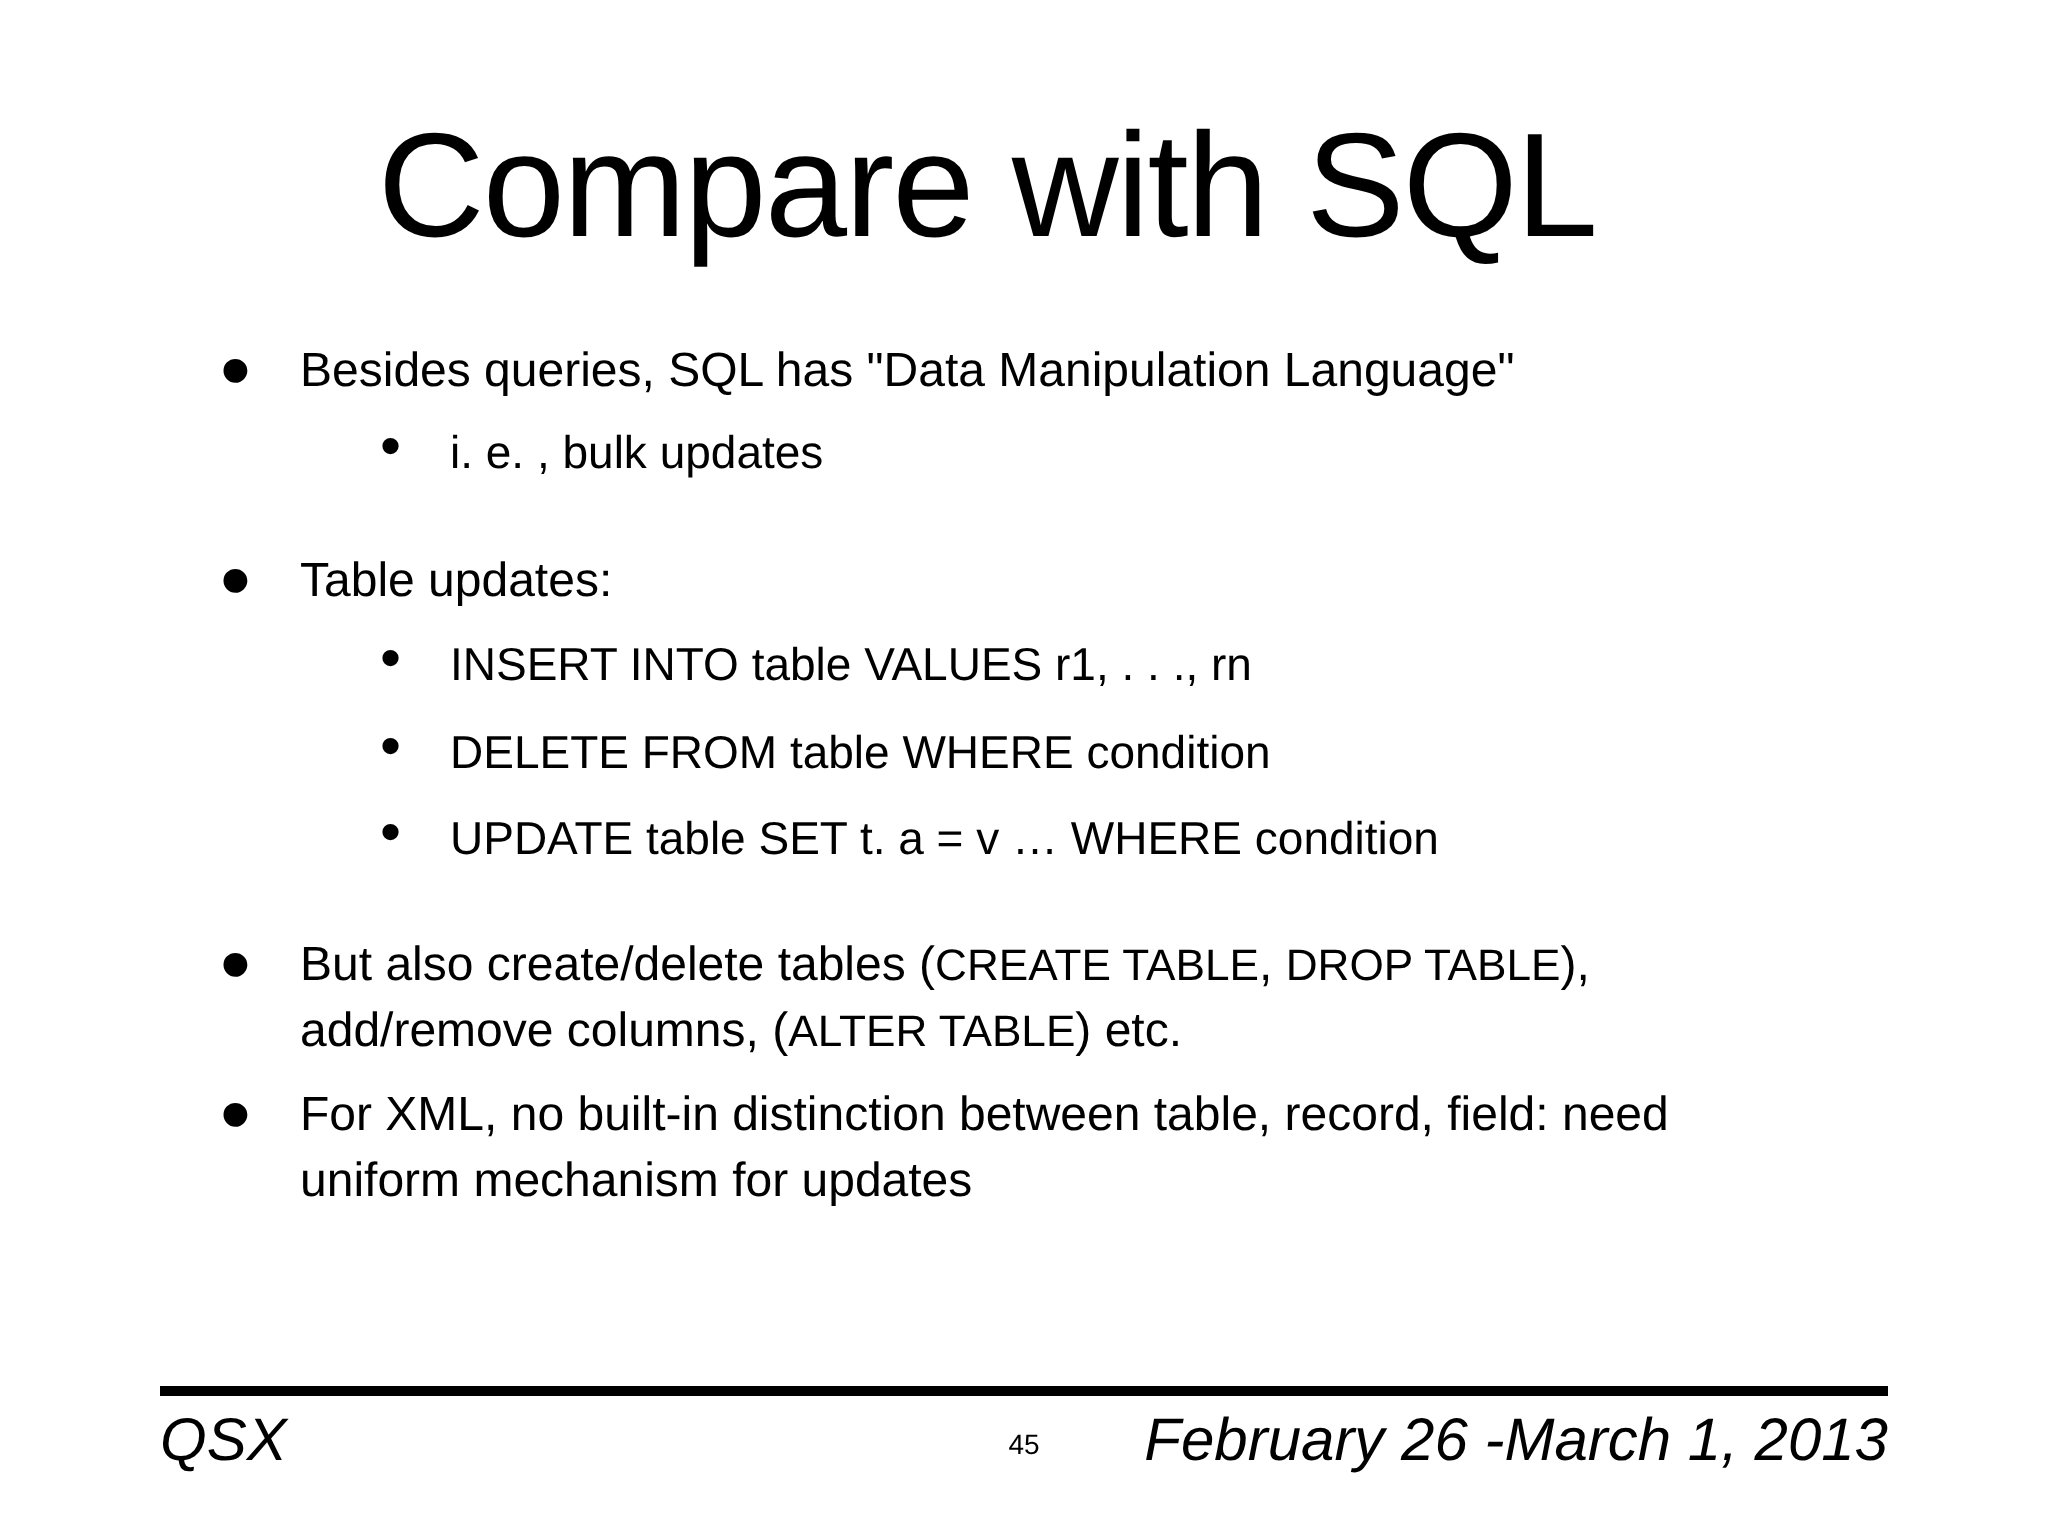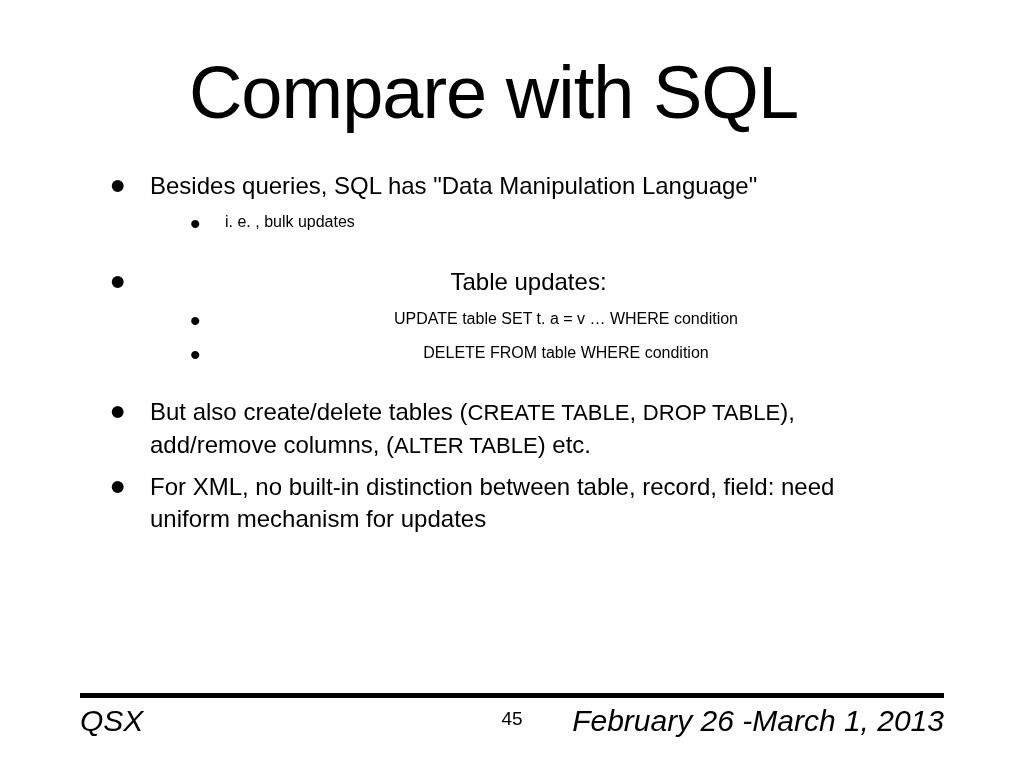--- a/index.html
+++ b/index.html
@@ -49,33 +49,32 @@
     }
     .sub-list {
       list-style: none;
       margin-top: 10px;
       padding-left: 20px;
     }
     .sub-item {
       position: relative;
       padding-left: 55px;
       margin-bottom: 14px;
-      font-size: 16px;
+      font-size: 23px;
       line-height: 1.3;
     }
     .sub-item::before {
       content: "•";
       position: absolute;
       left: 20px;
       top: -8px;
       font-size: 30px;
     }
     .bullet-item.main-2 {
       margin-top: 33px;
-      text-align: center;
     }
     .bullet-item.main-3 {
       margin-top: 32px;
     }
     .bullet-item.main-4 {
       margin-top: 10px;
     }
     .small-caps {
       font-variant: normal;
       font-size: 0.92em;
@@ -103,21 +102,21 @@
     }
     .footer-right {
       font-style: italic;
       margin-left: 24px;
     }
     .page-number {
       position: absolute;
       bottom: 8px;
       left: 50%;
       transform: translateX(-50%);
-      font-size: 19px;
+      font-size: 14px;
       font-style: normal;
       text-align: center;
     }
   </style>
 </head>
 <body>
 
 <div class="slide">
   <h1 class="title">Compare with SQL</h1>
 
@@ -125,22 +124,23 @@
     <li class="bullet-item">
       <span>Besides queries, SQL has "Data Manipulation Language"</span>
       <ul class="sub-list">
         <li class="sub-item">i. e. , bulk updates</li>
       </ul>
     </li>
 
     <li class="bullet-item main-2">
       <span>Table updates:</span>
       <ul class="sub-list">
+        <li class="sub-item">INSERT INTO table VALUES r1, . . ., rn</li>
+        <li class="sub-item">DELETE FROM table WHERE condition</li>
         <li class="sub-item">UPDATE table SET t. a = v … WHERE condition</li>
-        <li class="sub-item">DELETE FROM table WHERE condition</li>
       </ul>
     </li>
 
     <li class="bullet-item main-3">
       <span>But also create/delete tables (</span><span class="small-caps">CREATE TABLE</span><span>, </span><span class="small-caps">DROP TABLE</span><span>), add/remove columns, (</span><span class="small-caps">ALTER TABLE</span><span>) etc.</span>
     </li>
 
     <li class="bullet-item main-4">
       <span>For XML, no built-in distinction between table, record, field: need uniform mechanism for updates</span>
     </li>

